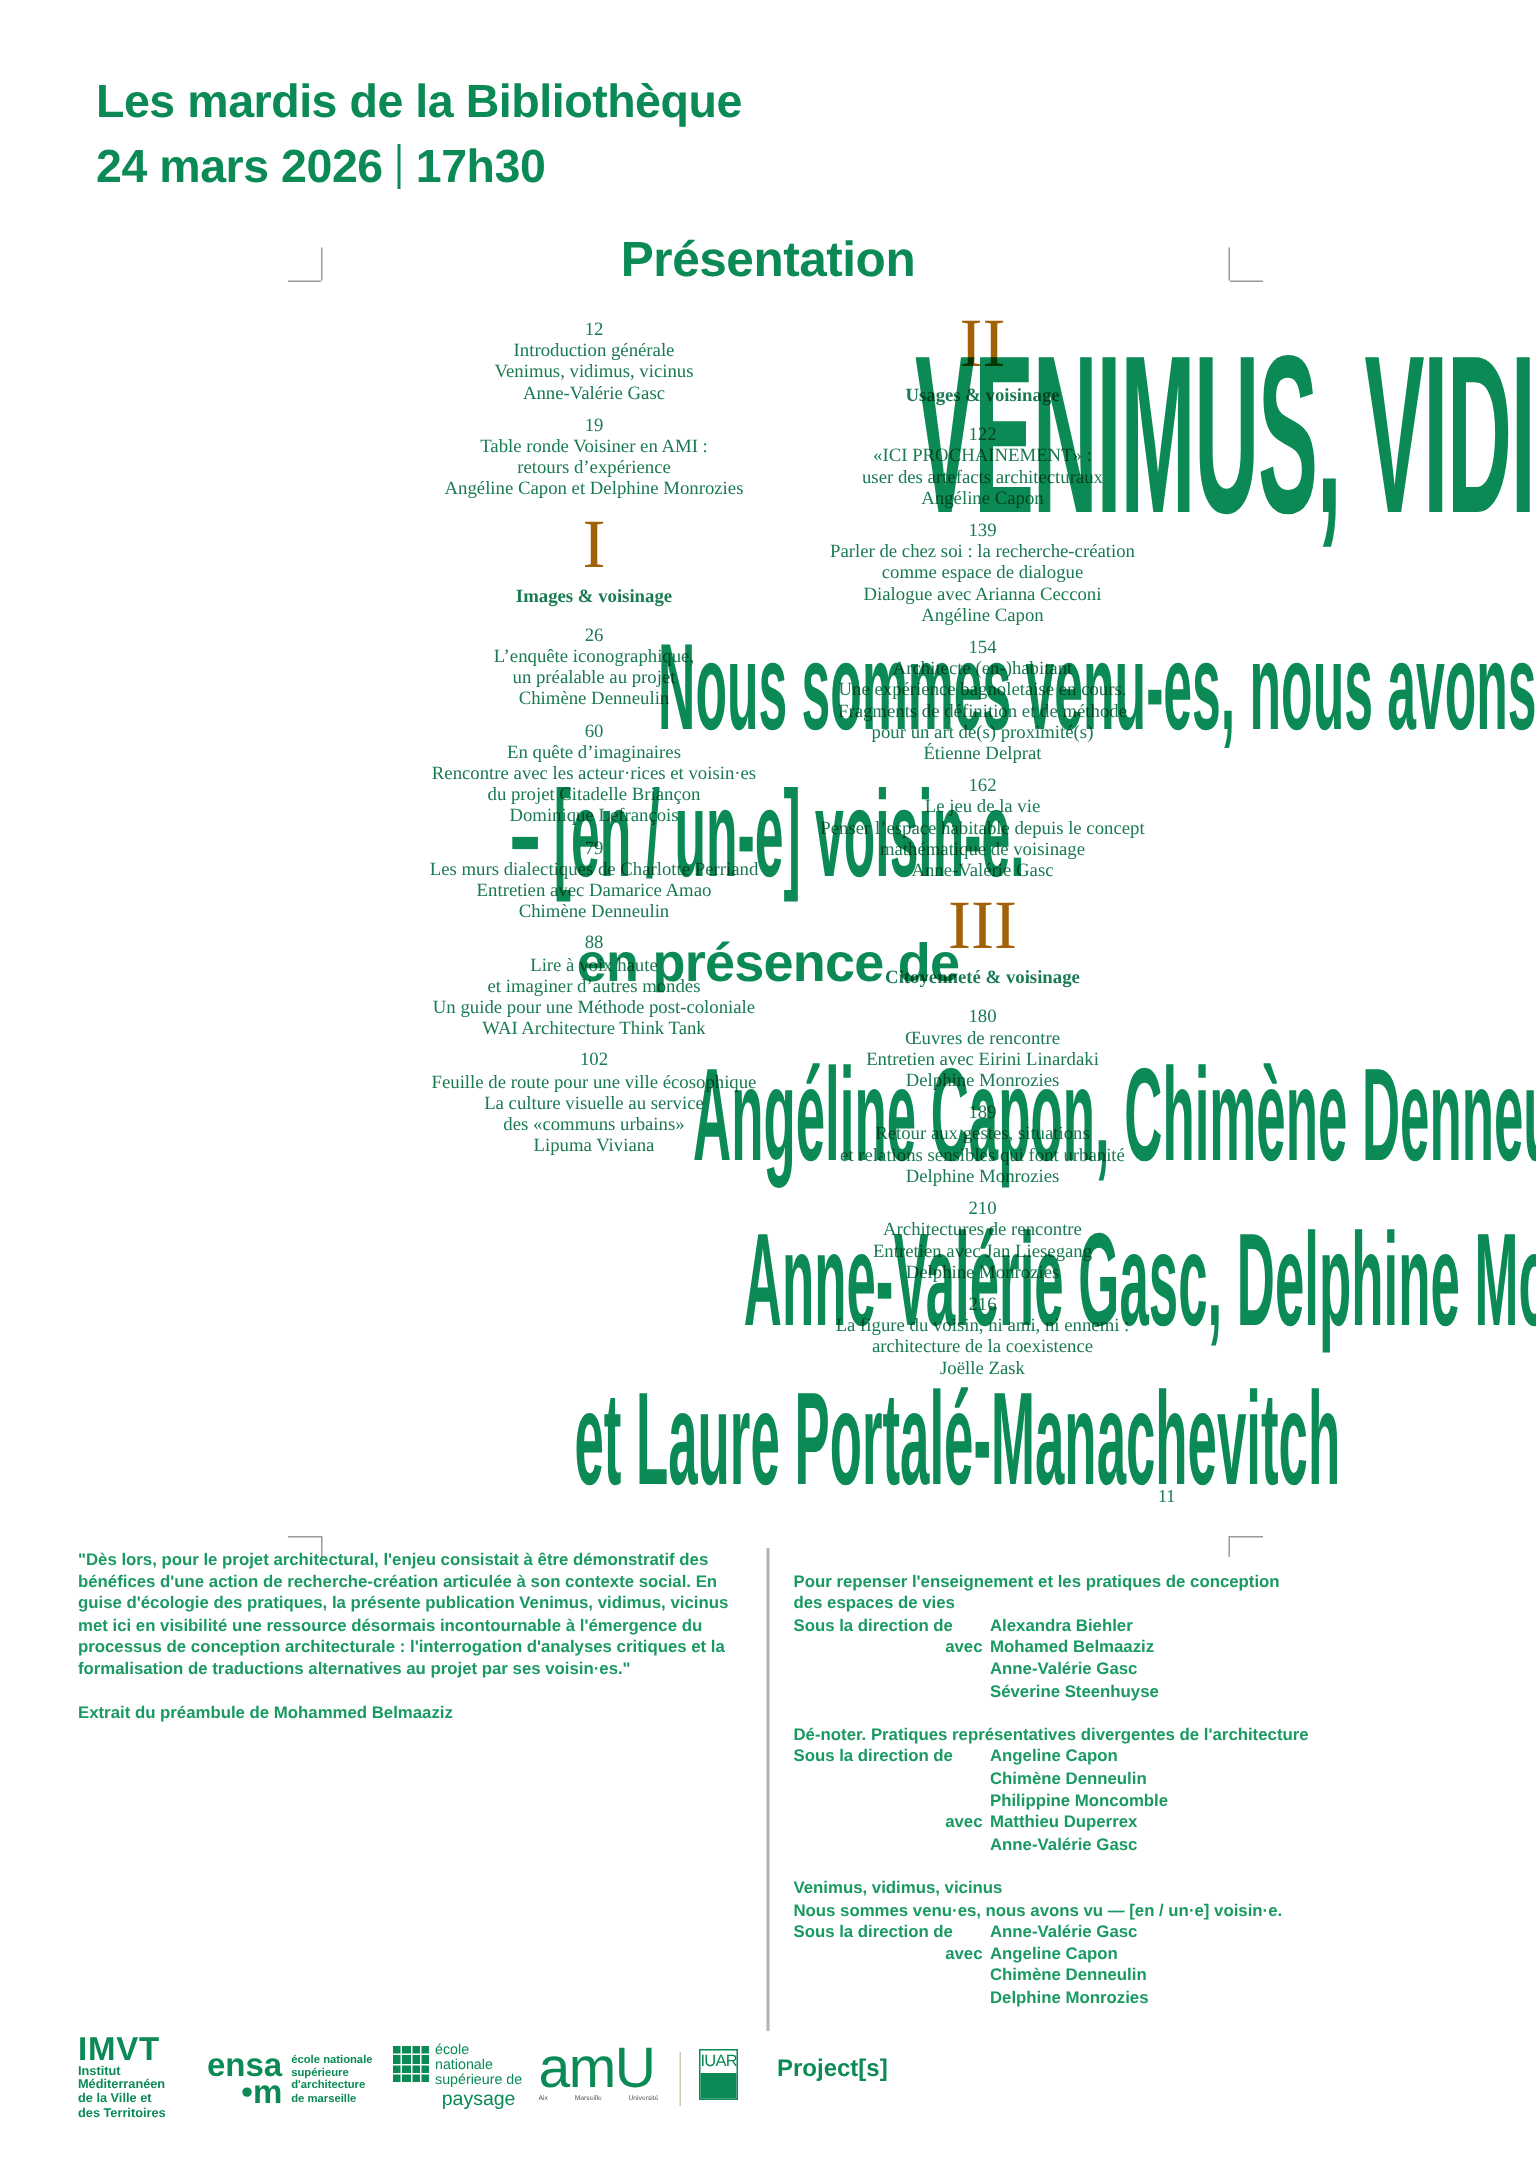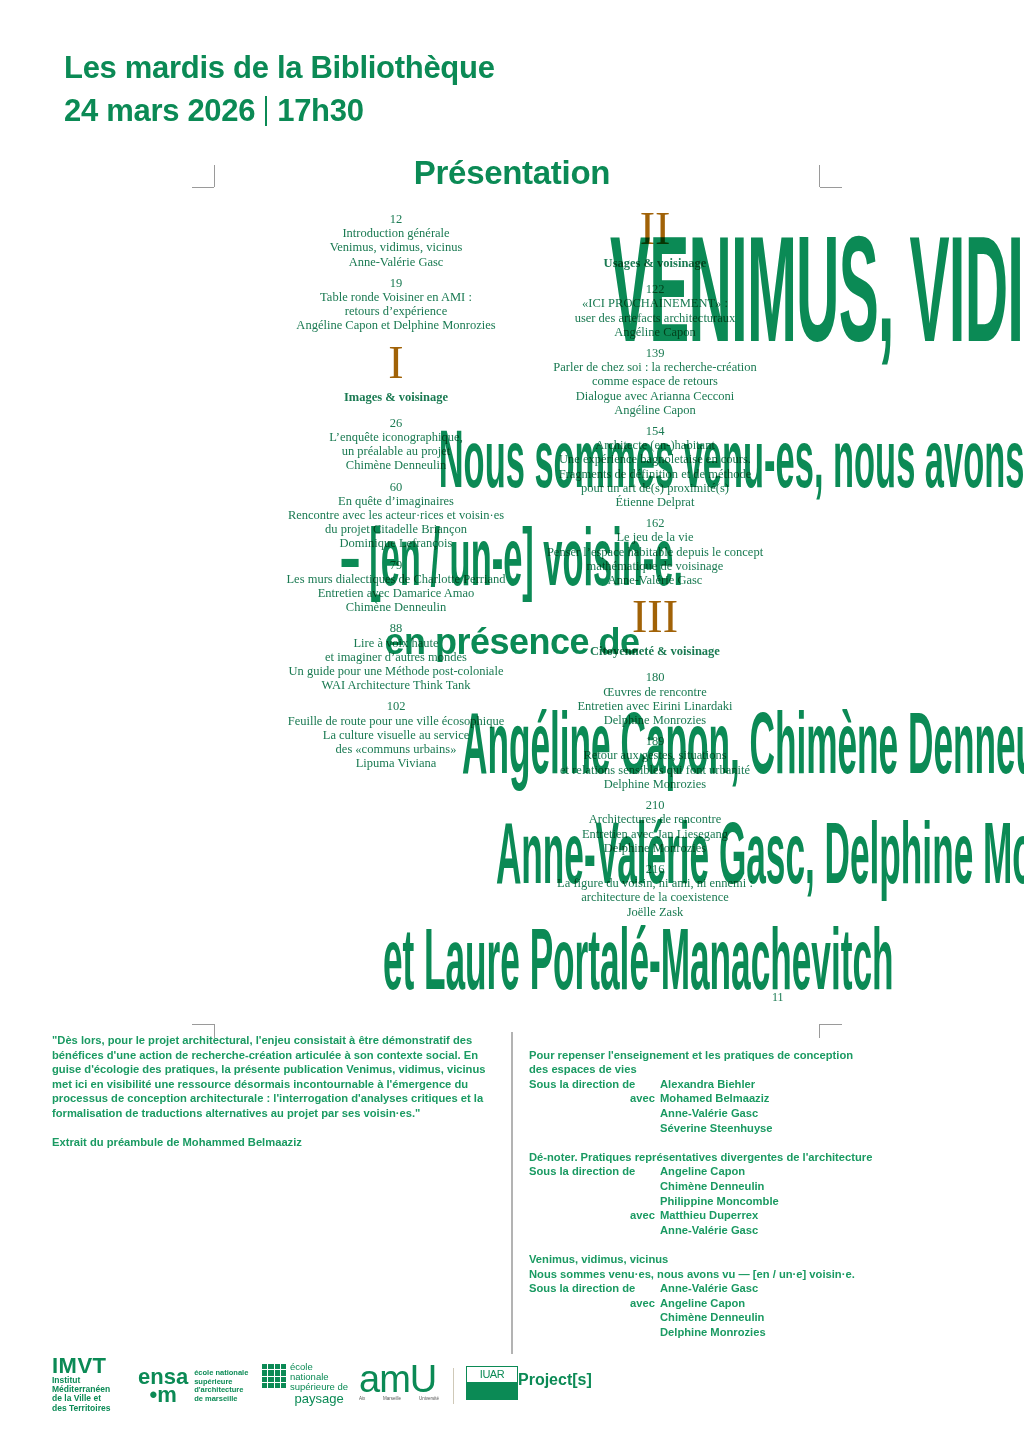--- a/index.html
+++ b/index.html
@@ -53,32 +53,32 @@
     .coll .row { display: flex; }
     .coll .lbl { width: 131px; flex: none; }
     .coll .lbl.right { text-align: right; padding-right: 5px; }
 
     
     .logos { position: absolute; top: 1356px; left: 52px; height: 60px; width: 920px; color: #0b8a55; }
     .imvt { position: absolute; left: 0; top: 0; }
     .imvt .big-l { font-weight: 700; font-size: 22px; line-height: 20px; letter-spacing: 0.5px; }
     .imvt .small { font-size: 8.5px; line-height: 9.2px; font-weight: 700; }
     .ensam { position: absolute; left: 86px; top: 12px; display: flex; align-items: center; }
-    .ensam .mark { font-weight: 700; font-size: 22px; line-height: 18px; text-align: center; }
+    .ensam .mark { font-weight: 700; font-size: 22px; line-height: 18px; text-align: right; }
     .ensam .txt { font-size: 7.5px; line-height: 8.5px; font-weight: 700; margin-left: 6px; }
     .ensp { position: absolute; left: 210px; top: 6px; display: flex; }
     .ensp .grid { width: 24px; height: 24px; display: grid; grid-template-columns: repeat(4, 1fr); gap: 1px; margin-top: 2px; }
     .ensp .grid i { background: #0b8a55; display: block; }
     .ensp .txt { font-size: 9.5px; line-height: 10px; margin-left: 4px; }
     .ensp .txt .p { font-size: 13px; line-height: 14px; display: block; text-align: center; }
     .amu { position: absolute; left: 307px; top: 6px; }
     .amu .w { font-size: 38px; line-height: 34px; letter-spacing: -1px; }
     .amu .s { font-size: 4.5px; display: flex; justify-content: space-between; width: 80px; color: #555; }
     .divider { position: absolute; left: 401px; top: 12px; width: 1px; height: 36px; background: #cfc9b8; }
-    .iuar { position: absolute; left: 414px; top: 10px; width: 52px; height: 34px; border: 1.5px solid #0b8a55; display: flex; flex-direction: column; }
+    .iuar { position: absolute; left: 414px; top: 10px; width: 26px; height: 34px; border: 1.5px solid #0b8a55; display: flex; flex-direction: column; }
     .iuar .t { font-size: 11px; line-height: 15px; text-align: center; letter-spacing: -0.5px; }
     .iuar .b { background: #0b8a55; flex: 1; }
     .projects { position: absolute; left: 466px; top: 15px; font-weight: 700; font-size: 16px; }
   </style>
 </head>
 <body>
 
 <div class="header">
   <div class="line">Les mardis de la Bibliothèque</div>
   <div class="line">
@@ -152,21 +152,21 @@
     <span class="section">Usages &amp; voisinage</span>
     <div class="entry">
       <span class="num">122</span>
       <span class="ln">«ICI PROCHAINEMENT» :</span>
       <span class="ln">user des artefacts architecturaux</span>
       <span class="ln">Angéline Capon</span>
     </div>
     <div class="entry">
       <span class="num">139</span>
       <span class="ln">Parler de chez soi : la recherche-création</span>
-      <span class="ln">comme espace de retours</span>
+      <span class="ln">comme espace de dialogue</span>
       <span class="ln">Dialogue avec Arianna Cecconi</span>
       <span class="ln">Angéline Capon</span>
     </div>
     <div class="entry">
       <span class="num">154</span>
       <span class="ln">Architecte (en-)habitant</span>
       <span class="ln">Une expérience bagnoletaise en cours.</span>
       <span class="ln">Fragments de définition et de méthode</span>
       <span class="ln">pour un art de(s) proximité(s)</span>
       <span class="ln">Étienne Delprat</span>

